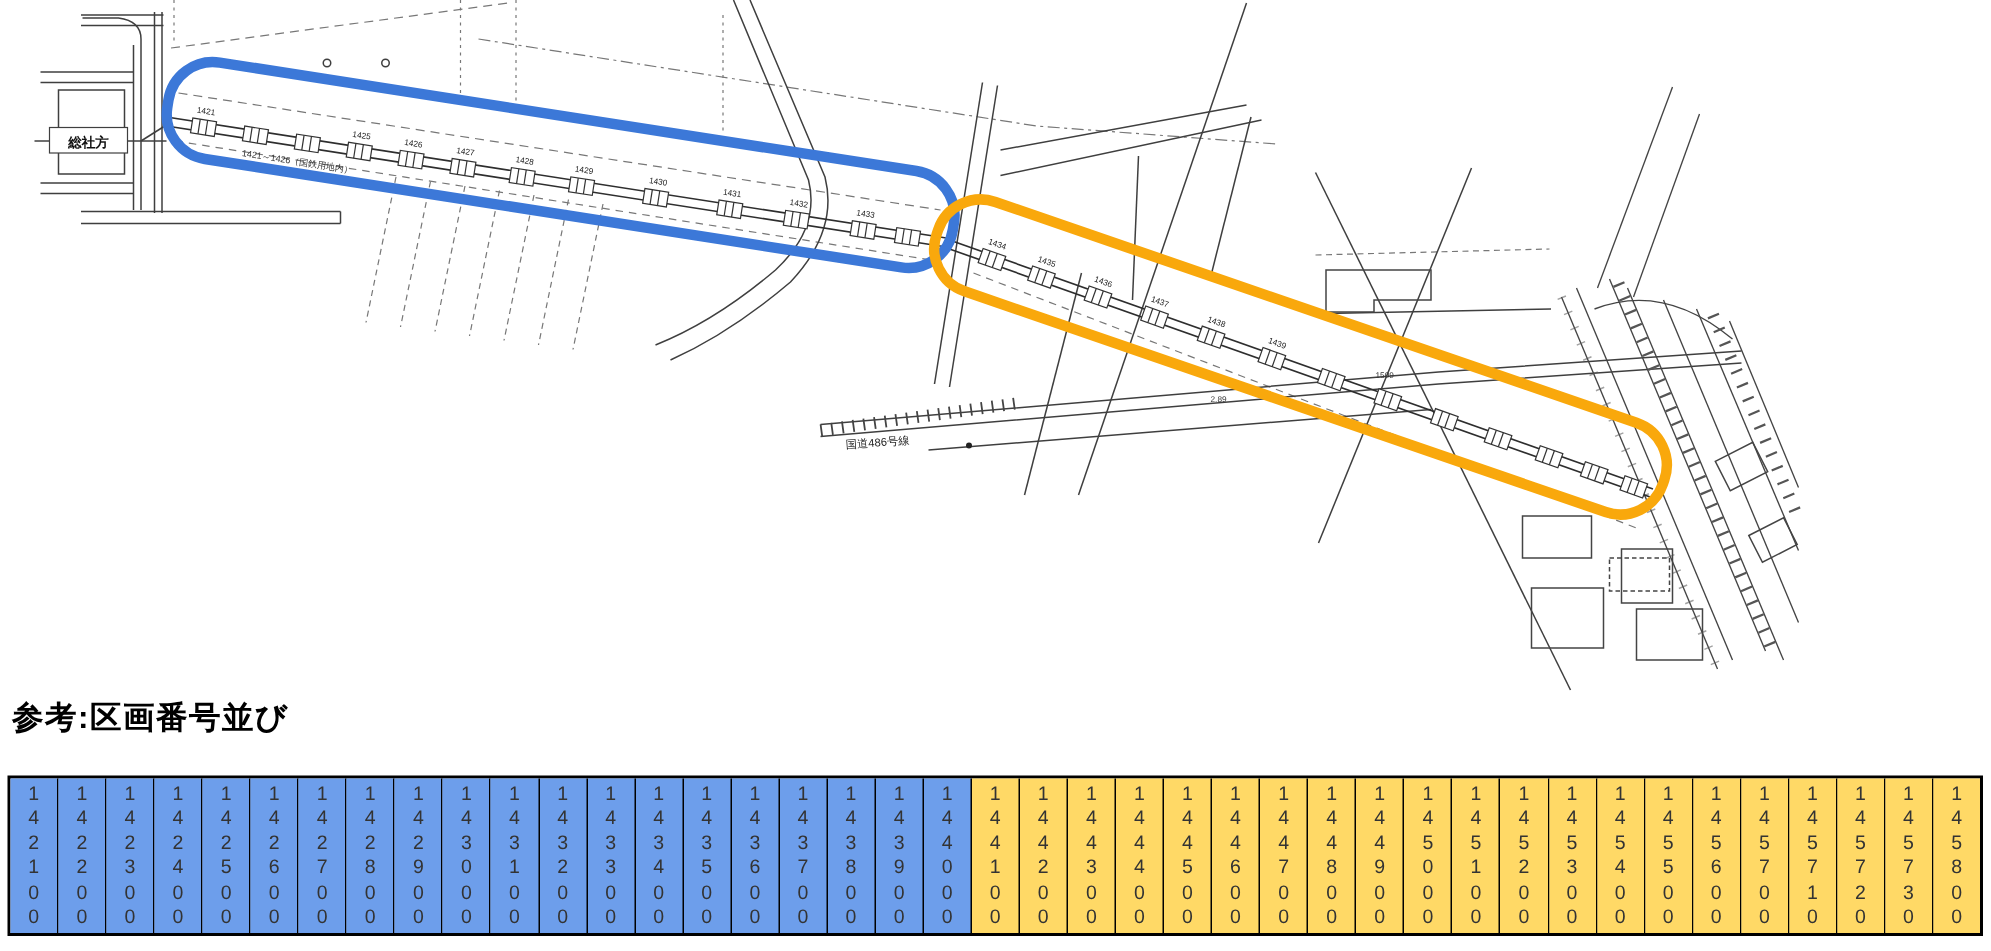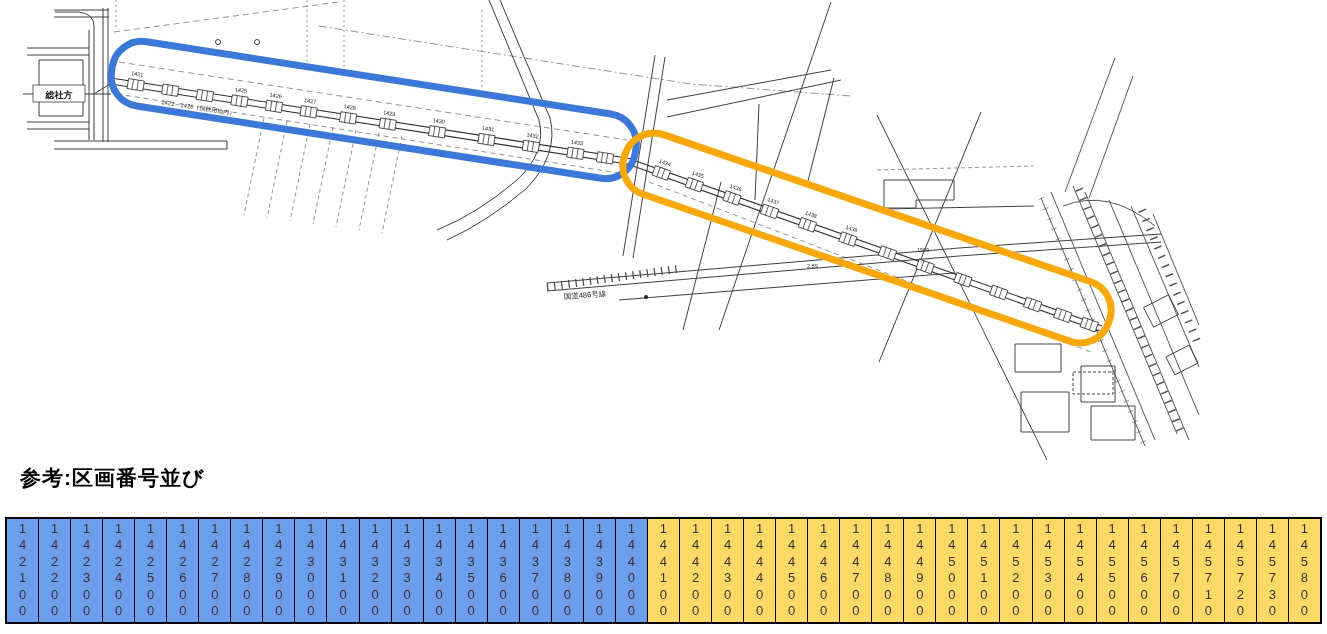--- a/index.html
+++ b/index.html
@@ -1,19 +1,19 @@
 <!DOCTYPE html>
 <html><head>
 <meta charset="utf-8">
 <style>
   html,body{margin:0;padding:0;background:#fff;}
   .page{position:relative;width:1327px;height:634px;background:#ffffff;overflow:hidden;
         font-family:"Liberation Sans","DejaVu Sans",sans-serif;}
   .map-area{position:absolute;left:0;top:0;width:1179px;height:462px;margin-left:19px;}
-  .heading{position:absolute;left:20px;top:464px;margin:0;font-size:21px;font-weight:bold;
+  .heading{position:absolute;left:8px;top:464px;margin:0;font-size:21px;font-weight:bold;
            color:#000;letter-spacing:1px;}
   .number-table{position:absolute;left:5px;top:517px;width:1313px;height:103px;
                 display:flex;border:2px solid #000;box-sizing:content-box;}
   .number-table .cell{flex:1 1 0;border-right:1.5px solid #000;display:flex;
                       justify-content:center;align-items:flex-start;padding-top:2px;}
   .number-table .cell:last-child{border-right:none;}
   .number-table .cell span{display:block;white-space:pre-line;text-align:center;
                            font-size:13px;line-height:16.4px;color:#333;}
   svg line,svg path,svg rect.bld,svg polyline,svg circle{vector-effect:non-scaling-stroke;}
 </style>

